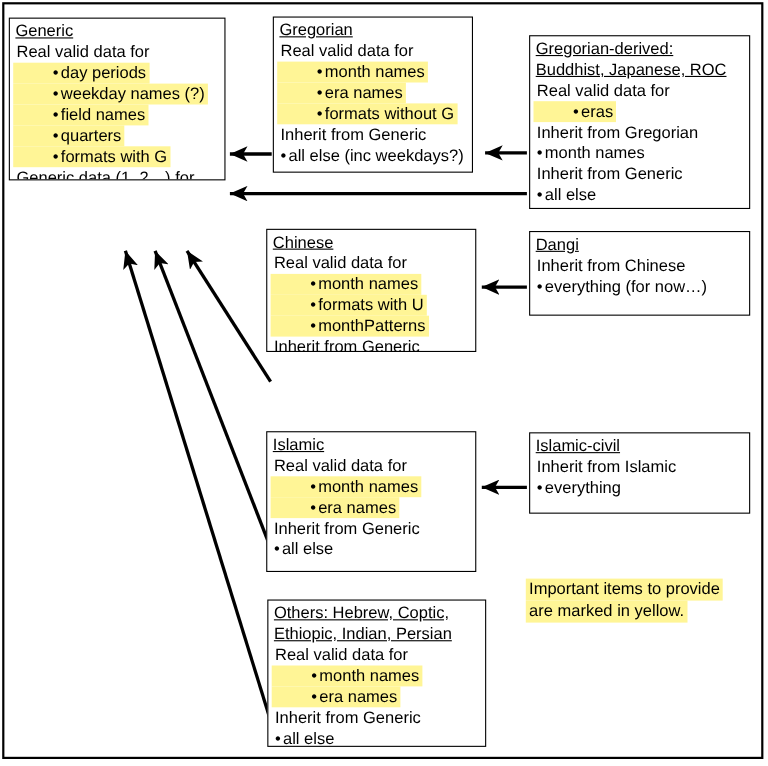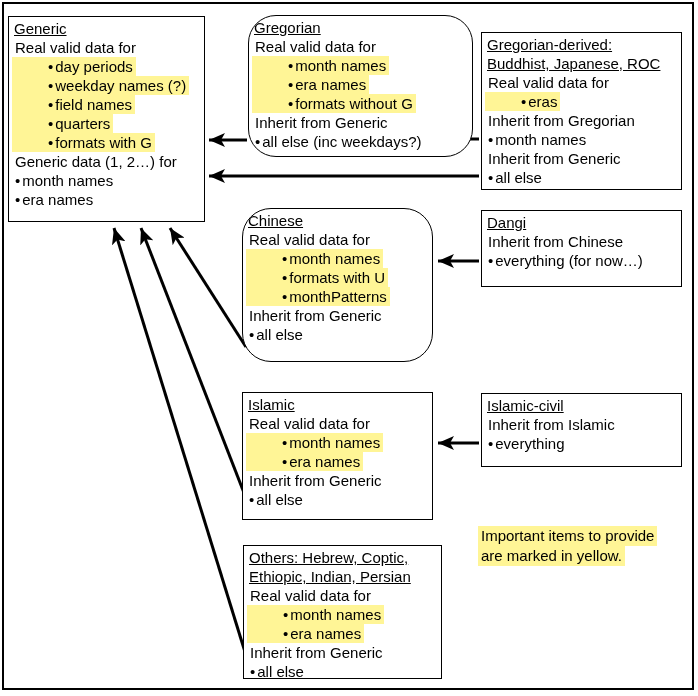--- a/index.html
+++ b/index.html
@@ -32,24 +32,24 @@
     font-size:15px;
     line-height:19px;
     white-space:nowrap;
     overflow:hidden;
   }
   .line{height:19px;}
   .title-line .t{text-decoration:underline;}
   .seg{display:inline-block;line-height:19px;height:19px;padding:0 3px;margin-left:-2px;}
   .seg.hl{background:var(--hl);padding-left:36px;}
   .bullet{padding-right:2px;}
-  #box-generic{left:8px;top:16px;width:197px;height:206px;}
-  #box-gregorian{left:248px;top:15px;width:225px;height:142px;border-radius:28px;}
+  #box-generic{left:8px;top:16px;width:197px;height:148px;}
+  #box-gregorian{left:248px;top:15px;width:182px;height:142px;}
   #box-gregorian-derived{left:481px;top:32px;width:201px;height:158px;}
-  #box-chinese{left:242px;top:208px;width:191px;height:154px;border-radius:29px;}
+  #box-chinese{left:242px;top:208px;width:191px;height:112px;}
   #box-dangi{left:481px;top:210px;width:201px;height:77px;}
   #box-islamic{left:242px;top:392px;width:191px;height:128px;}
   #box-islamic-civil{left:481px;top:393px;width:201px;height:74px;}
   #box-others{left:243px;top:545px;width:199px;height:134px;}
   .note{
     position:absolute;left:481px;top:526px;
     font-size:15px;line-height:20px;white-space:nowrap;
   }
   .note .hl{display:inline-block;line-height:20px;height:20px;background:var(--hl);padding:0 3px;margin-left:-3px;}
 </style>

